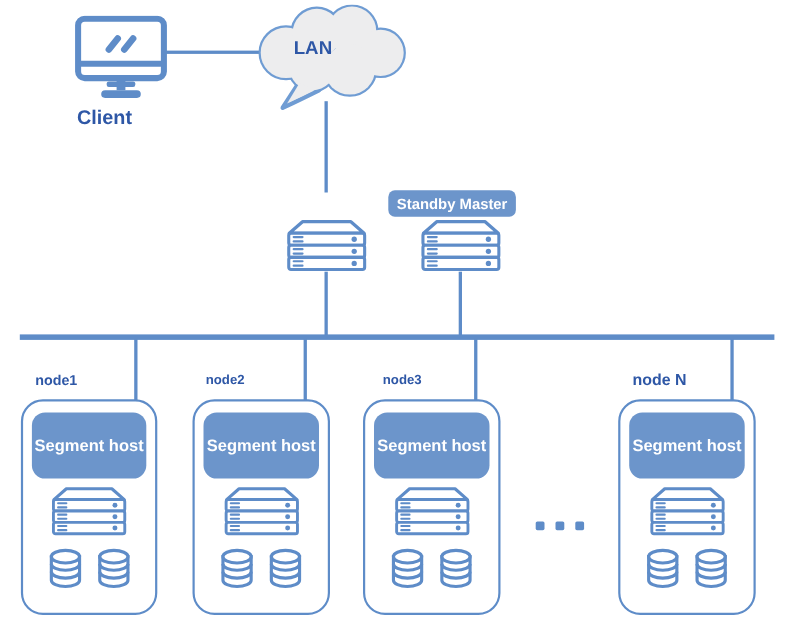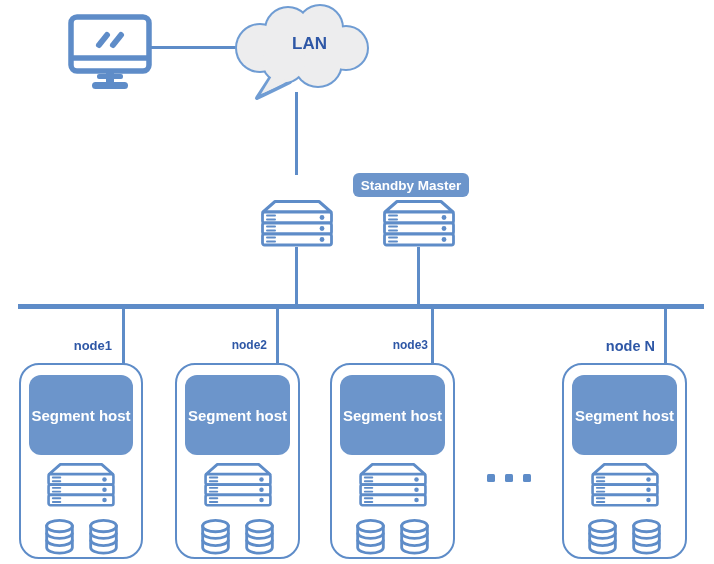--- a/index.html
+++ b/index.html
@@ -19,21 +19,21 @@
     overflow:hidden;
   }
   .abs{position:absolute;}
   .vline{position:absolute;width:3px;background:var(--line);}
   .hline{position:absolute;height:3px;background:var(--line);}
   .trunk{position:absolute;height:5px;background:var(--line);}
   .lbl{
     position:absolute;
     color:var(--text);
     font-weight:bold;
-    text-align:right;
+    text-align:left;
   }
   .pill{
     position:absolute;
     background:var(--fill);
     border-radius:6px;
     color:#fff;
     font-weight:bold;
     font-size:13.5px;
     display:flex;align-items:center;justify-content:center;
     white-space:nowrap;
@@ -41,21 +41,21 @@
   .node-box{
     position:absolute;
     top:363px;height:196px;
     background:#fff;
     border:2.5px solid var(--line);
     border-radius:20px;
     display:flex;flex-direction:column;align-items:center;
   }
   .segment-pill{
     width:calc(100% - 16px);
-    height:80px;
+    height:60px;
     margin-top:10px;
     background:var(--fill);
     border-radius:12px;
     color:#fff;font-weight:bold;font-size:15px;
     display:flex;align-items:center;justify-content:center;
   }
   .node-server{margin-top:7px;}
   .db-row{margin-top:9px;display:flex;gap:11px;}
   .dot{
     position:absolute;
@@ -106,20 +106,21 @@
     <g stroke="#5E8CC8" stroke-width="6" stroke-linecap="round">
       <line x1="31" y1="31" x2="39" y2="21"></line>
       <line x1="45" y1="31" x2="53" y2="21"></line>
     </g>
     <g fill="#5E8CC8">
       <rect x="38" y="56" width="8" height="12"></rect>
       <rect x="29" y="60" width="26" height="5" rx="2"></rect>
       <rect x="24" y="68" width="36" height="7" rx="3.5"></rect>
     </g>
   </svg>
+  <div class="lbl" style="left:70px;top:97px;width:84px;font-size:18px">Client</div>
 
   <div class="hline" style="left:150px;top:46px;width:88px"></div>
 
   <svg class="abs" style="left:230px;top:4px" width="140" height="98" viewBox="0 0 140 98">
     <g stroke="#6F9CD3" stroke-width="4" fill="#EDEDEE">
       <circle cx="30" cy="44" r="23"></circle>
       <circle cx="58" cy="26" r="22"></circle>
       <circle cx="90" cy="24" r="22"></circle>
       <circle cx="116" cy="44" r="21"></circle>
       <circle cx="88" cy="59" r="23"></circle>

